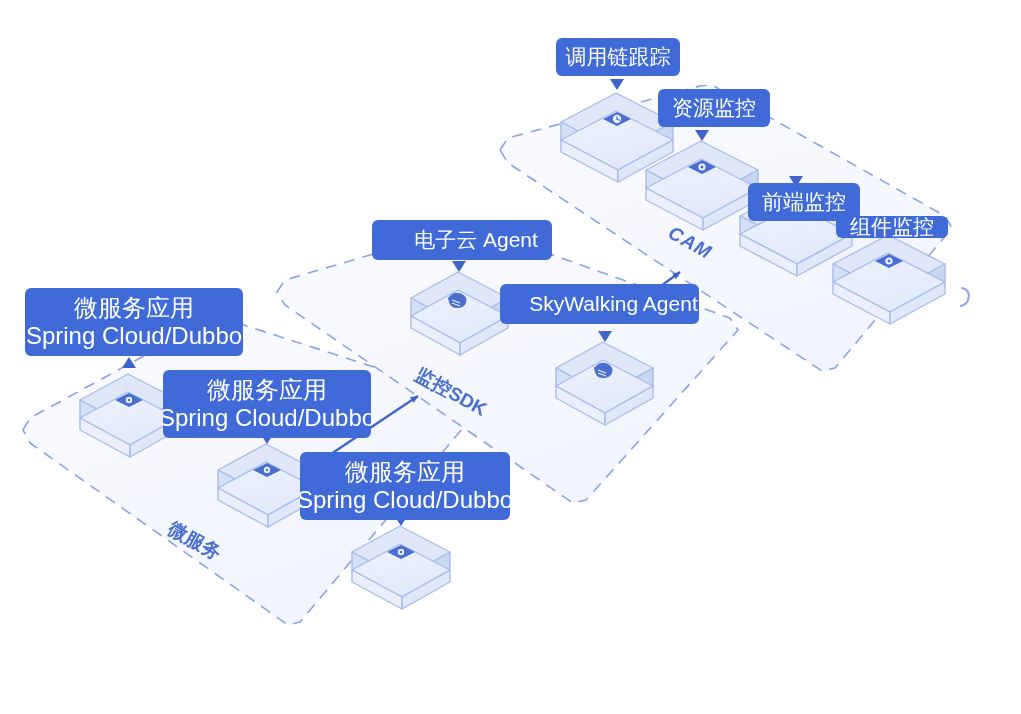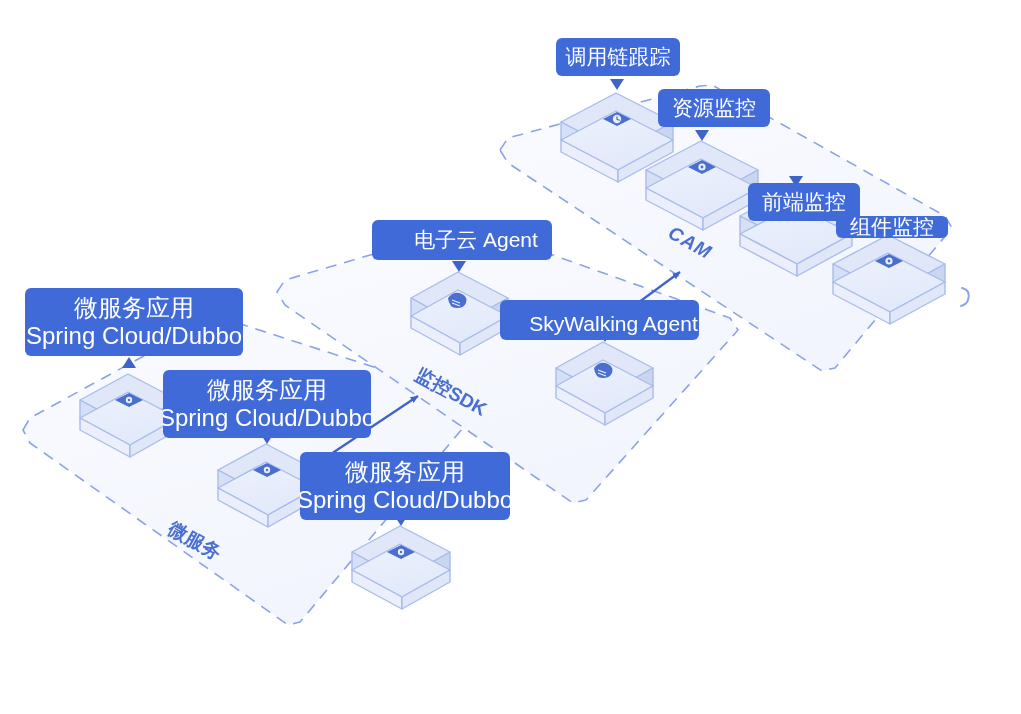--- a/index.html
+++ b/index.html
@@ -261,21 +261,21 @@
   </div>
 
   <div class="label-box" style="left:836px; top:184px; width:112px; height:22px;margin-top:32px;">
     <span class="label-cn">组件监控</span>
   </div>
 
   <div class="label-box" style="left:372px; top:220px; width:180px; height:40px;">
     <span class="label-single">电子云 Agent</span>
   </div>
 
-  <div class="label-box" style="left:500px; top:300px; width:199px; height:40px;justify-content:flex-end;">
+  <div class="label-box" style="left:500px; top:284px; width:199px; height:40px;">
     <span class="label-single">SkyWalking Agent</span>
   </div>
 
   <div class="label-box" style="left:25px; top:288px; width:218px; height:68px;">
     <span class="ln1">微服务应用</span>
     <span class="ln2">Spring Cloud/Dubbo</span>
   </div>
 
   <div class="label-box" style="left:163px; top:370px; width:208px; height:68px;">
     <span class="ln1">微服务应用</span>

